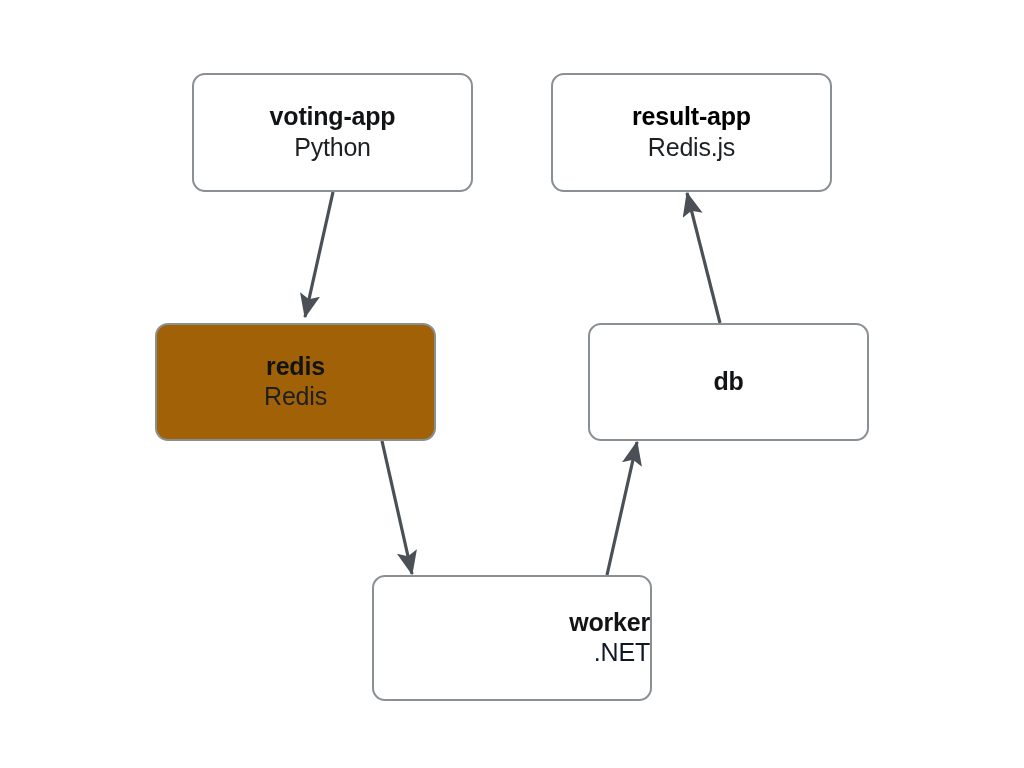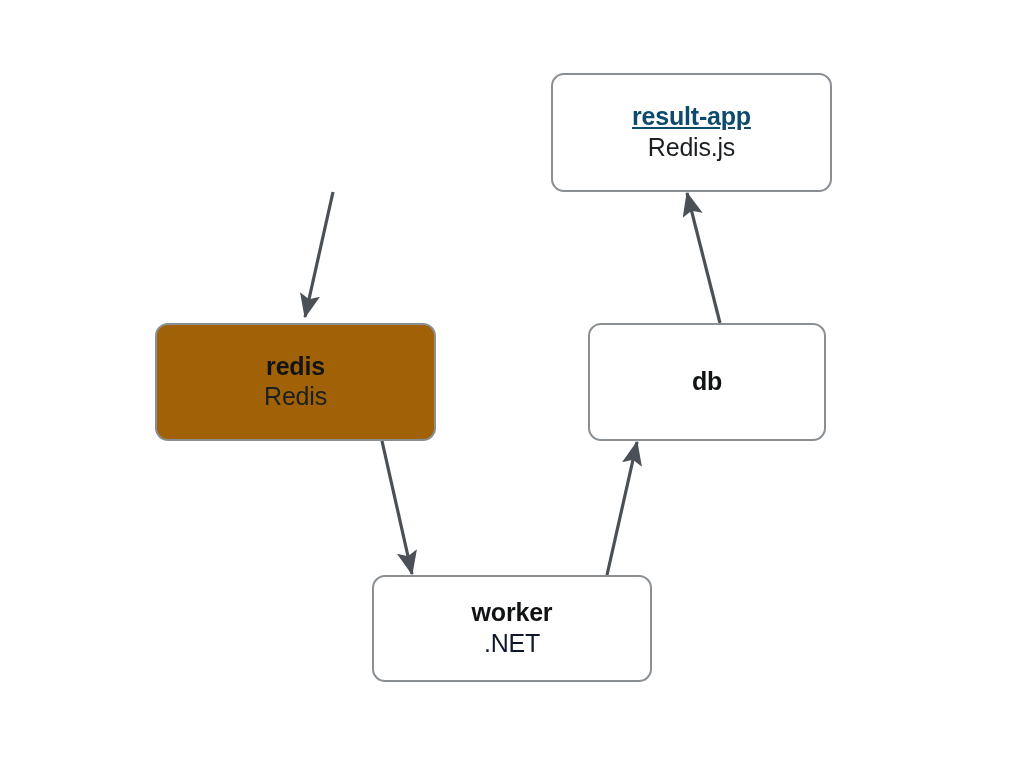--- a/index.html
+++ b/index.html
@@ -68,33 +68,37 @@
       <marker id="arrowhead" markerWidth="9" markerHeight="9" refX="7.2" refY="3.2" orient="auto" markerUnits="strokeWidth">
         <path d="M0,0 L7.6,3.2 L0,6.4 L1.5,3.2 Z" fill="#4a5055"></path>
       </marker>
     </defs>
     <line class="edge" x1="333" y1="192" x2="305" y2="317" stroke="#4a5055" stroke-width="3.2" marker-end="url(#arrowhead)"></line>
     <line class="edge" x1="382" y1="441" x2="412" y2="574" stroke="#4a5055" stroke-width="3.2" marker-end="url(#arrowhead)"></line>
     <line class="edge" x1="607" y1="575" x2="637" y2="442" stroke="#4a5055" stroke-width="3.2" marker-end="url(#arrowhead)"></line>
     <line class="edge" x1="720" y1="323" x2="687" y2="193" stroke="#4a5055" stroke-width="3.2" marker-end="url(#arrowhead)"></line>
   </svg>
 
+  <div class="node" id="node-voting-app" style="left: 192px; top: 73px; width: 281px; height: 119px; border-color: rgb(138, 143, 148); background: rgb(255, 255, 255);">
+    <div class="node-title" style="color: rgb(17, 19, 20);">voting-app</div>
+    <div class="node-subtitle" style="color: rgb(29, 32, 34);">Python</div>
+  </div>
 
   <div class="node" id="node-result-app" style="left: 551px; top: 73px; width: 281px; height: 119px; border-color: rgb(138, 143, 148); background: rgb(255, 255, 255);">
-    <div class="node-title" style="color: #0c4a6e; text-decoration: underline;">result-app</div>
+    <div class="node-title" style="color: #000000;">result-app</div>
     <div class="node-subtitle" style="color: rgb(29, 32, 34);">Redis.js</div>
   </div>
 
   <div class="node" id="node-redis" style="left: 155px; top: 323px; width: 281px; height: 118px; border-color: rgb(138, 143, 148); background: #a16207;">
     <div class="node-title" style="color: rgb(17, 19, 20);">redis</div>
     <div class="node-subtitle" style="color: rgb(29, 32, 34);">Redis</div>
   </div>
 
-  <div class="node" id="node-db" style="left: 588px; top: 323px; width: 238px; height: 118px; border-color: rgb(138, 143, 148); background: rgb(255, 255, 255); text-align: right;">
+  <div class="node" id="node-db" style="left: 588px; top: 323px; width: 281px; height: 118px; border-color: rgb(138, 143, 148); background: rgb(255, 255, 255); text-align: right;">
     <div class="node-title" style="color: rgb(17, 19, 20);">db</div>
   </div>
 
-  <div class="node" id="node-worker" style="left: 372px; top: 575px; width: 280px; height: 107px; border-color: rgb(138, 143, 148); background: rgb(255, 255, 255);">
+  <div class="node" id="node-worker" style="left: 372px; top: 575px; width: 280px; height: 126px; border-color: rgb(138, 143, 148); background: rgb(255, 255, 255); align-items: flex-end;">
     <div class="node-title" style="color: rgb(17, 19, 20);">worker</div>
     <div class="node-subtitle" style="color: #0f172a;">.NET</div>
   </div>
 
 </div>
 
 </body></html>

